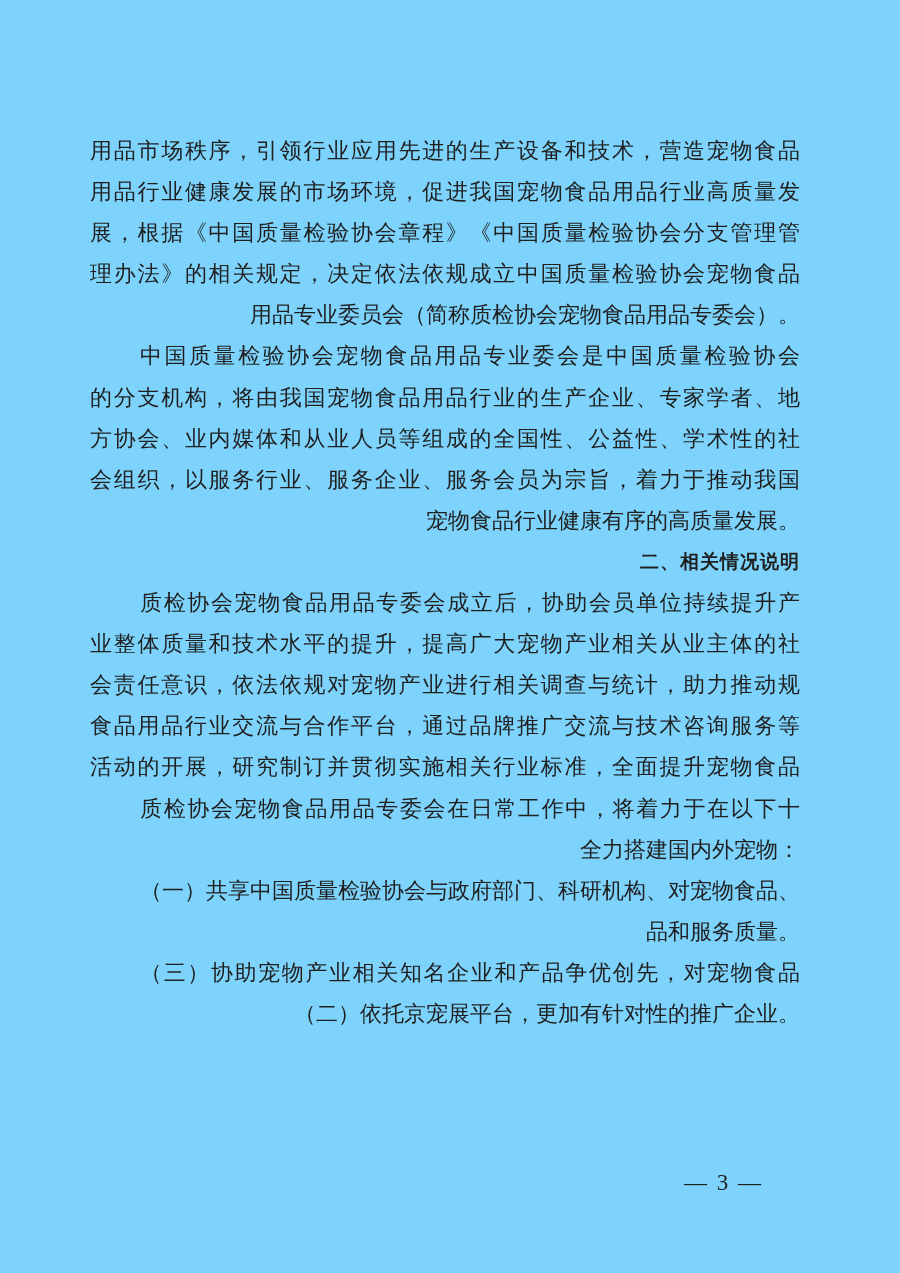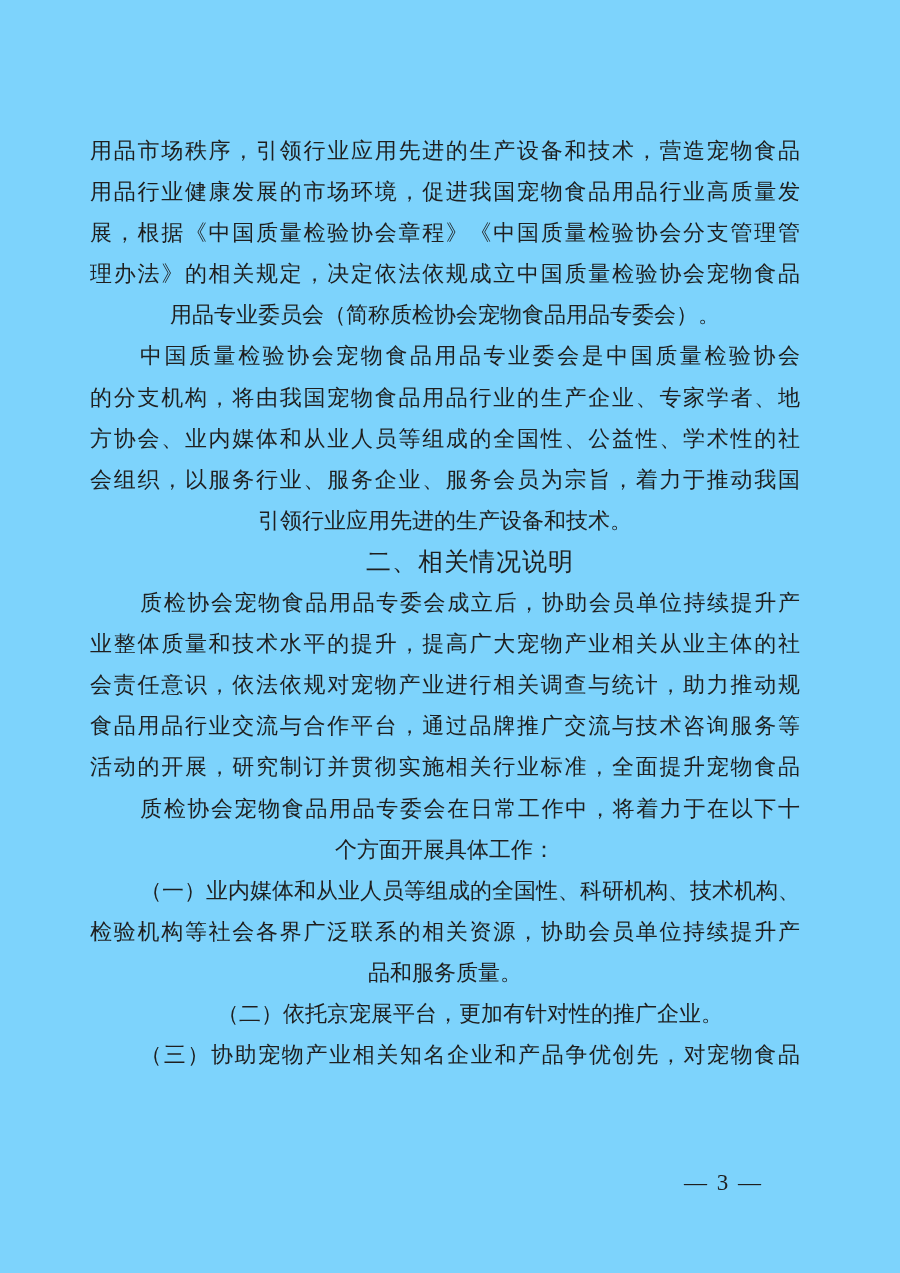--- a/index.html
+++ b/index.html
@@ -19,37 +19,37 @@
   .text-block {
     position: absolute;
     left: 90px;
     top: 130px;
     width: 710px;
     font-size: 22px;
     line-height: 41.1px;
   }
   .ln {
     height: 41.1px;
-    text-align: center;
+    text-align: right;
   }
   
   .ln.fill {
     text-align: justify;
     text-align-last: justify;
     -moz-text-align-last: justify;
   }
   
   .ln.indent {
     text-indent: 50px;
     font-family: Liberation Serif, serif;
   }
   .ln.heading {
     font-family: "Liberation Sans", sans-serif;
-    font-weight: 400;
-    font-size: 25px;
+    font-weight: 700;
+    font-size: 19px;
     letter-spacing: 1px;
   }
   .footer {
     position: absolute;
     top: 1170px;
     left: 90px;
     width: 673px;
     text-align: right;
     font-size: 23px;
     line-height: 26px;
@@ -65,33 +65,32 @@
   <div class="text-block">
     <div class="ln fill">用品市场秩序，引领行业应用先进的生产设备和技术，营造宠物食品</div>
     <div class="ln fill">用品行业健康发展的市场环境，促进我国宠物食品用品行业高质量发</div>
     <div class="ln fill">展，根据《中国质量检验协会章程》《中国质量检验协会分支管理管</div>
     <div class="ln fill">理办法》的相关规定，决定依法依规成立中国质量检验协会宠物食品</div>
     <div class="ln">用品专业委员会（简称质检协会宠物食品用品专委会）。</div>
     <div class="ln fill indent">中国质量检验协会宠物食品用品专业委会是中国质量检验协会</div>
     <div class="ln fill">的分支机构，将由我国宠物食品用品行业的生产企业、专家学者、地</div>
     <div class="ln fill">方协会、业内媒体和从业人员等组成的全国性、公益性、学术性的社</div>
     <div class="ln fill">会组织，以服务行业、服务企业、服务会员为宗旨，着力于推动我国</div>
-    <div class="ln">引领行业应用先进的生产设备和技术。</div>
+    <div class="ln">宠物食品行业健康有序的高质量发展。</div>
     <div class="ln heading indent">二、相关情况说明</div>
     <div class="ln fill indent">质检协会宠物食品用品专委会成立后，协助会员单位持续提升产</div>
     <div class="ln fill">业整体质量和技术水平的提升，提高广大宠物产业相关从业主体的社</div>
     <div class="ln fill">会责任意识，依法依规对宠物产业进行相关调查与统计，助力推动规</div>
     <div class="ln fill">食品用品行业交流与合作平台，通过品牌推广交流与技术咨询服务等</div>
     <div class="ln fill">活动的开展，研究制订并贯彻实施相关行业标准，全面提升宠物食品</div>
     <div class="ln fill indent">质检协会宠物食品用品专委会在日常工作中，将着力于在以下十</div>
-    <div class="ln">个方面开展具体工作：</div>
-    <div class="ln fill indent">（一）业内媒体和从业人员等组成的全国性、科研机构、技术机构、</div>
-    <div class="ln fill">检验机构等社会各界广泛联系的相关资源，协助会员单位持续提升产</div>
+    <div class="ln">全力搭建国内外宠物：</div>
+    <div class="ln fill indent">（一）共享中国质量检验协会与政府部门、科研机构、对宠物食品、</div>
     <div class="ln">品和服务质量。</div>
+    <div class="ln fill indent">（三）协助宠物产业相关知名企业和产品争优创先，对宠物食品</div>
     <div class="ln indent">（二）依托京宠展平台，更加有针对性的推广企业。</div>
-    <div class="ln fill indent">（三）协助宠物产业相关知名企业和产品争优创先，对宠物食品</div>
   </div>
 
   <div class="footer">
     <span>— 3 —</span>
   </div>
 
 </div>
 
 </body></html>

